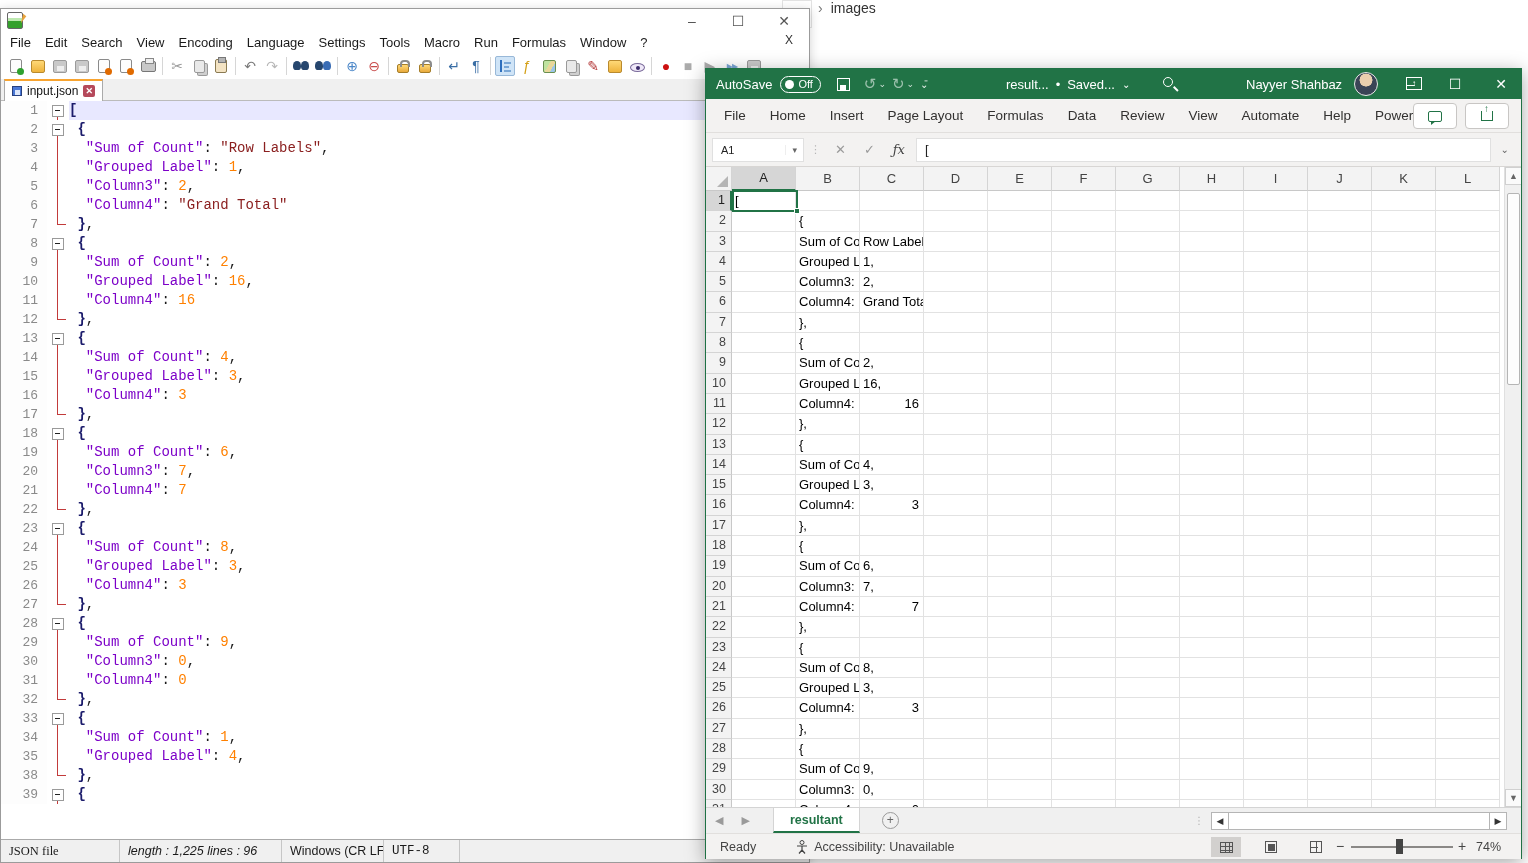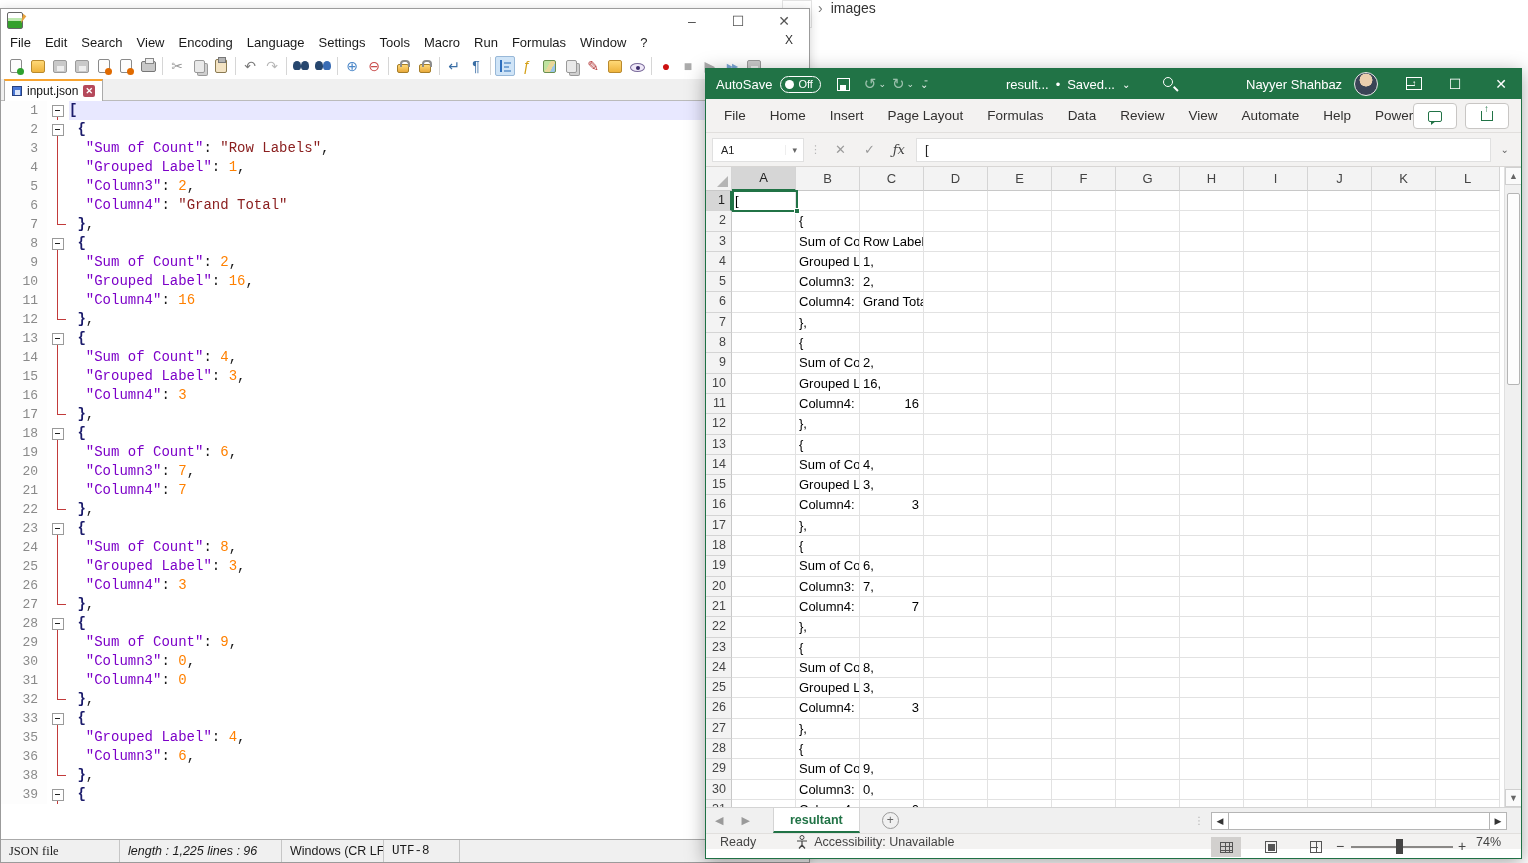--- a/index.html
+++ b/index.html
@@ -171,21 +171,21 @@
     border-bottom:2px solid #217346; padding:0 16px; display:flex; align-items:center; margin-left:14px; }
   #sheet-tab .st { color:#217346; font-weight:bold; font-size:12.5px; }
   #new-sheet { width:17px; height:17px; border:1px solid #9a9a9a; border-radius:50%; color:#666;
     text-align:center; line-height:15px; font-size:12px; margin-left:22px; }
   #tab-dots { position:absolute; left:488px; color:#b0b0b0; font-size:10px; }
   #hscroll { position:absolute; left:505px; right:14px; top:4px; height:18px; display:flex; }
   .harrow { width:18px; height:18px; background:#fff; border:1px solid #b5b5b5; color:#333; font-size:9px;
     text-align:center; line-height:16px; }
   #htrack { flex:1; background:#fff; border:1px solid #b5b5b5; border-left:none; border-right:none; }
   
-  #xl-status { height:16px; background:#f3f2f1; border-top:1px solid #e1dfdd; display:flex; align-items:center;
+  #xl-status { height:26px; background:#f3f2f1; border-top:1px solid #e1dfdd; display:flex; align-items:center;
     font-size:12.5px; color:#444; position:relative; }
   #xl-status .ready { padding-left:14px; }
   #acc-ic { margin:0 6px 0 40px; }
   .view-ic { position:absolute; top:3px; width:30px; height:20px; display:flex; align-items:center; justify-content:center; }
   .view-ic.active { background:#d2d0ce; }
   .vi-grid { width:13px; height:11px; border:1px solid #555;
     background:linear-gradient(#555,#555) 0 3.5px/100% 1px no-repeat, linear-gradient(#555,#555) 0 7px/100% 1px no-repeat,
     linear-gradient(#555,#555) 4px 0/1px 100% no-repeat, linear-gradient(#555,#555) 8px 0/1px 100% no-repeat; }
   .vi-page { width:12px; height:12px; border:1px solid #555; background:linear-gradient(#555,#555) 2px 2px/7px 7px no-repeat; background-clip:content-box; padding:1px; }
   .vi-break { width:12px; height:12px; border:1px solid #555; background:linear-gradient(#555,#555) 0 5px/7px 1px no-repeat, linear-gradient(#555,#555) 5px 0/1px 100% no-repeat; }
@@ -339,22 +339,22 @@
       <div class="cl"><span class="ln">24</span><span class="fold f-mid"></span><span class="ct"><span class="sk">  "Sum of Count"</span><span class="sp">: </span><span class="sn">8</span><span class="sp">,</span></span></div>
       <div class="cl"><span class="ln">25</span><span class="fold f-mid"></span><span class="ct"><span class="sk">  "Grouped Label"</span><span class="sp">: </span><span class="sn">3</span><span class="sp">,</span></span></div>
       <div class="cl"><span class="ln">26</span><span class="fold f-mid"></span><span class="ct"><span class="sk">  "Column4"</span><span class="sp">: </span><span class="sn">3</span></span></div>
       <div class="cl"><span class="ln">27</span><span class="fold f-end"></span><span class="ct"><span class="sb"> }</span><span class="sp">,</span></span></div>
       <div class="cl"><span class="ln">28</span><span class="fold f-open"></span><span class="ct"><span class="sb"> {</span></span></div>
       <div class="cl"><span class="ln">29</span><span class="fold f-mid"></span><span class="ct"><span class="sk">  "Sum of Count"</span><span class="sp">: </span><span class="sn">9</span><span class="sp">,</span></span></div>
       <div class="cl"><span class="ln">30</span><span class="fold f-mid"></span><span class="ct"><span class="sk">  "Column3"</span><span class="sp">: </span><span class="sn">0</span><span class="sp">,</span></span></div>
       <div class="cl"><span class="ln">31</span><span class="fold f-mid"></span><span class="ct"><span class="sk">  "Column4"</span><span class="sp">: </span><span class="sn">0</span></span></div>
       <div class="cl"><span class="ln">32</span><span class="fold f-end"></span><span class="ct"><span class="sb"> }</span><span class="sp">,</span></span></div>
       <div class="cl"><span class="ln">33</span><span class="fold f-open"></span><span class="ct"><span class="sb"> {</span></span></div>
+      <div class="cl"><span class="ln">34</span><span class="fold f-mid"></span><span class="ct"><span class="sk">  "Sum of Count"</span><span class="sp">: </span><span class="sn">1</span><span class="sp">,</span></span></div>
       <div class="cl"><span class="ln">35</span><span class="fold f-mid"></span><span class="ct"><span class="sk">  "Grouped Label"</span><span class="sp">: </span><span class="sn">4</span><span class="sp">,</span></span></div>
-      <div class="cl"><span class="ln">36</span><span class="fold f-mid"></span><span class="ct"><span class="sk">  "Column3"</span><span class="sp">: </span><span class="sn">6</span><span class="sp">,</span></span></div>
       <div class="cl"><span class="ln">38</span><span class="fold f-end"></span><span class="ct"><span class="sb"> }</span><span class="sp">,</span></span></div>
       <div class="cl"><span class="ln">39</span><span class="fold f-open"></span><span class="ct"><span class="sb"> {</span></span></div>
     </div>
   <div id="npp-status">
     <div class="sbseg" style="width:119px;font-family:Liberation Serif, serif;">JSON file</div>
     <div class="sbseg" style="width:162px;font-style:italic;">length : 1,225    lines : 96</div>
     <div class="sbseg" style="width:102px;">Windows (CR LF)</div>
     <div class="sbseg" style="width:76px;font-family:Liberation Mono, monospace;">UTF-8</div>
   </div>
 </div>

